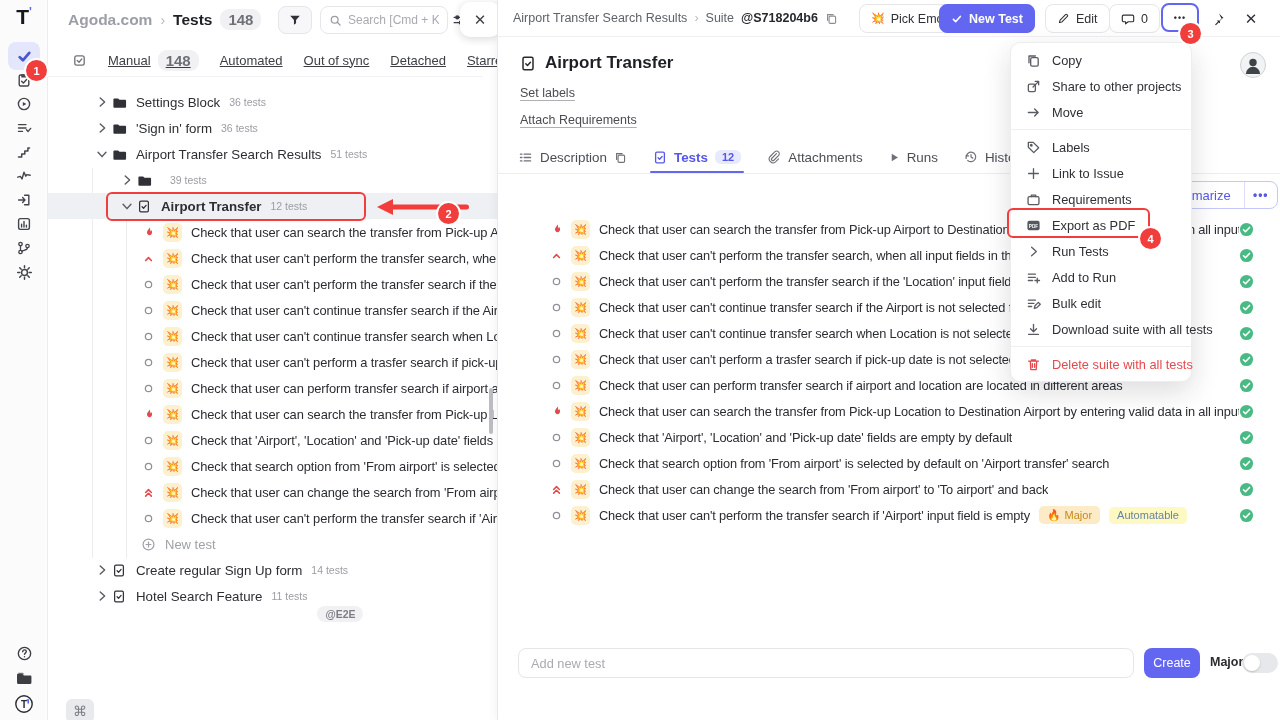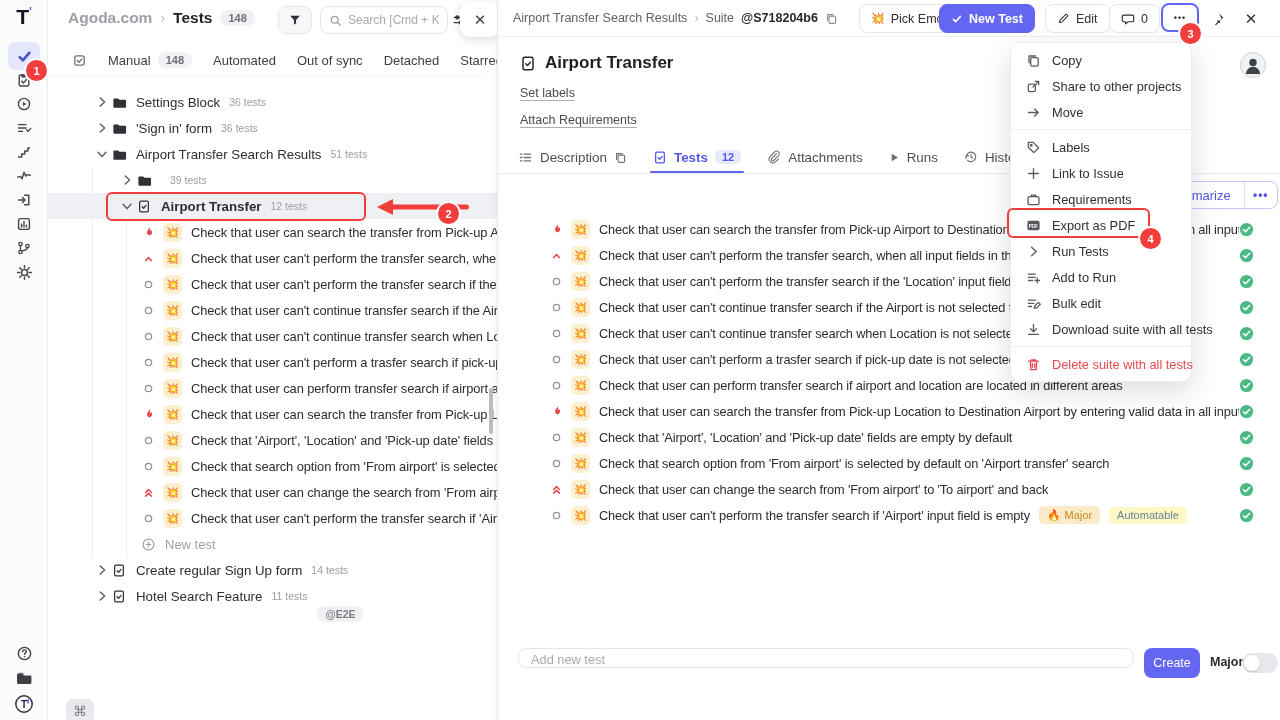--- a/index.html
+++ b/index.html
@@ -16,28 +16,28 @@
   .sic.active{background:#e4e7fb;border-radius:8px;height:28px;margin-bottom:-2px;color:#4a56cc;}
   .sbottom{position:absolute;bottom:6px;left:0;width:48px;display:flex;flex-direction:column;align-items:center;gap:7px;color:#3c3e44;}
 
   
   .lpanel{position:absolute;left:48px;top:0;width:449px;height:720px;background:#fff;overflow:hidden;}
   .lheader{position:absolute;top:0;left:0;right:0;height:42px;}
   .bcrumb{position:absolute;left:20px;top:9px;font-size:15.5px;display:flex;gap:8px;align-items:center;white-space:nowrap;}
   .bc-proj{color:#9b9ea6;font-weight:bold;}
   .bc-sep{color:#b6b8bf;font-size:14px;}
   .bc-cur{color:#1e2025;font-weight:bold;}
-  .cpill{background:#f1f1f4;color:#6e7076;font-size:11px;font-weight:bold;padding:2px 8px;border-radius:9px;}
+  .cpill{background:#f1f1f4;color:#6e7076;font-size:15px;font-weight:bold;padding:2px 8px;border-radius:9px;}
   .fbtn{position:absolute;left:230px;top:6px;width:34px;height:28px;border:1px solid #e5e6e9;border-radius:8px;display:flex;align-items:center;justify-content:center;background:#f7f7f9;}
   .searchbox{position:absolute;left:272px;top:6px;width:128px;height:28px;border:1px solid #e5e6e9;border-radius:8px;display:flex;align-items:center;gap:6px;padding:0 8px;background:#fff;}
   .searchbox input{border:0;outline:0;width:100%;font-size:12px;color:#3f4147;background:transparent;}
   .searchbox input::placeholder{color:#a8aab1;}
   .sliders{position:absolute;left:404px;top:13px;color:#3c3e44;}
   .xcard{position:absolute;left:412px;top:2px;width:40px;height:35px;background:#fff;border-radius:10px;box-shadow:0 2px 8px rgba(20,20,30,.16);display:flex;align-items:center;justify-content:center;font-size:15px;color:#3f4147;z-index:22;}
-  .ltabs{position:absolute;top:44px;left:0;right:14px;height:33px;display:flex;align-items:center;gap:21px;padding-left:24px;border-bottom:1px solid #f2f2f5;font-size:13px;color:#3c3e44;white-space:nowrap;}
+  .ltabs{position:absolute;top:44px;left:0;right:14px;height:33px;display:flex;align-items:center;gap:21px;padding-left:24px;border-bottom:1px solid #f2f2f5;font-size:13px;color:#3c3e44;white-space:nowrap;text-decoration:underline;}
   .ltab{display:flex;align-items:center;gap:7px;}
 
   .tree{position:absolute;top:89px;left:0;right:0;}
   .trow{height:26px;display:flex;align-items:center;font-size:13.3px;color:#2c2e34;white-space:nowrap;position:relative;}
   .lvl0{padding-left:47px;}.lvl1{padding-left:72px;}.lvl2{padding-left:93px;}
   .chev{width:17px;color:#5c5e66;display:flex;flex:none;}
   .ticon{width:16px;margin-right:8px;display:flex;flex:none;color:#2f3136;}
   .tcount{margin-left:9px;font-size:10.5px;color:#9b9da4;flex:none;}
   .tbadge{margin-left:10px;background:#f1f1f4;color:#7c7e85;font-size:10.5px;font-weight:bold;padding:2px 8px;border-radius:9px;flex:none;margin-top:36px;}
   .trow.selected{background:#eef0f3;}
@@ -80,21 +80,21 @@
 
   .rtests{position:absolute;left:0;right:0;top:216px;}
   .rtr{height:26px;display:flex;align-items:center;padding:0 26px 0 51px;}
   .rtr-text{font-size:12.8px;color:#2b2d33;white-space:nowrap;overflow:hidden;min-width:0;flex:0 1 auto;letter-spacing:-0.15px;}
   .badge{margin-left:9px;flex:none;font-size:11px;padding:2.5px 8px;border-radius:5px;display:flex;gap:4px;align-items:center;}
   .badge.major{background:#fcebc6;color:#c9881c;}
   .badge.auto{background:#fef9c3;color:#68839e;}
   .spacer{flex:1;}
   .status{flex:none;width:15px;height:15px;}
 
-  .addinput{position:absolute;left:20px;top:648px;width:616px;height:20px;border:1px solid #e5e6e9;border-radius:8px;display:flex;align-items:flex-end;padding:0 12px;}
+  .addinput{position:absolute;left:20px;top:648px;width:616px;height:30px;border:1px solid #e5e6e9;border-radius:8px;display:flex;align-items:center;padding:0 12px;}
   .addinput input{border:0;outline:0;width:100%;font-size:12.8px;color:#3f4147;}
   .addinput input::placeholder{color:#a8aab1;}
   .create{position:absolute;left:646px;top:648px;width:56px;height:30px;background:#6366f1;color:#fff;border:0;border-radius:8px;font-size:12.5px;display:flex;align-items:center;justify-content:center;cursor:pointer;}
   .bulklabel{position:absolute;left:712px;top:655px;font-size:12.5px;font-weight:bold;color:#2b2d33;}
   .toggle{position:absolute;left:744px;top:653px;width:36px;height:20px;background:#e7e8ec;border-radius:10px;}
   .toggle .knob{position:absolute;left:2px;top:2px;width:16px;height:16px;background:#fff;border-radius:50%;box-shadow:0 1px 2px rgba(0,0,0,.18);}
 
   
   .menu{position:absolute;left:1010px;top:42px;width:182px;background:#fff;border:1px solid #ededf0;border-radius:10px;box-shadow:0 10px 28px rgba(25,28,40,.15);padding:4px 0;z-index:50;}
   .menu-item{height:26px;display:flex;align-items:center;gap:11px;padding:0 14px;font-size:12.8px;color:#2e3036;white-space:nowrap;cursor:pointer;}

